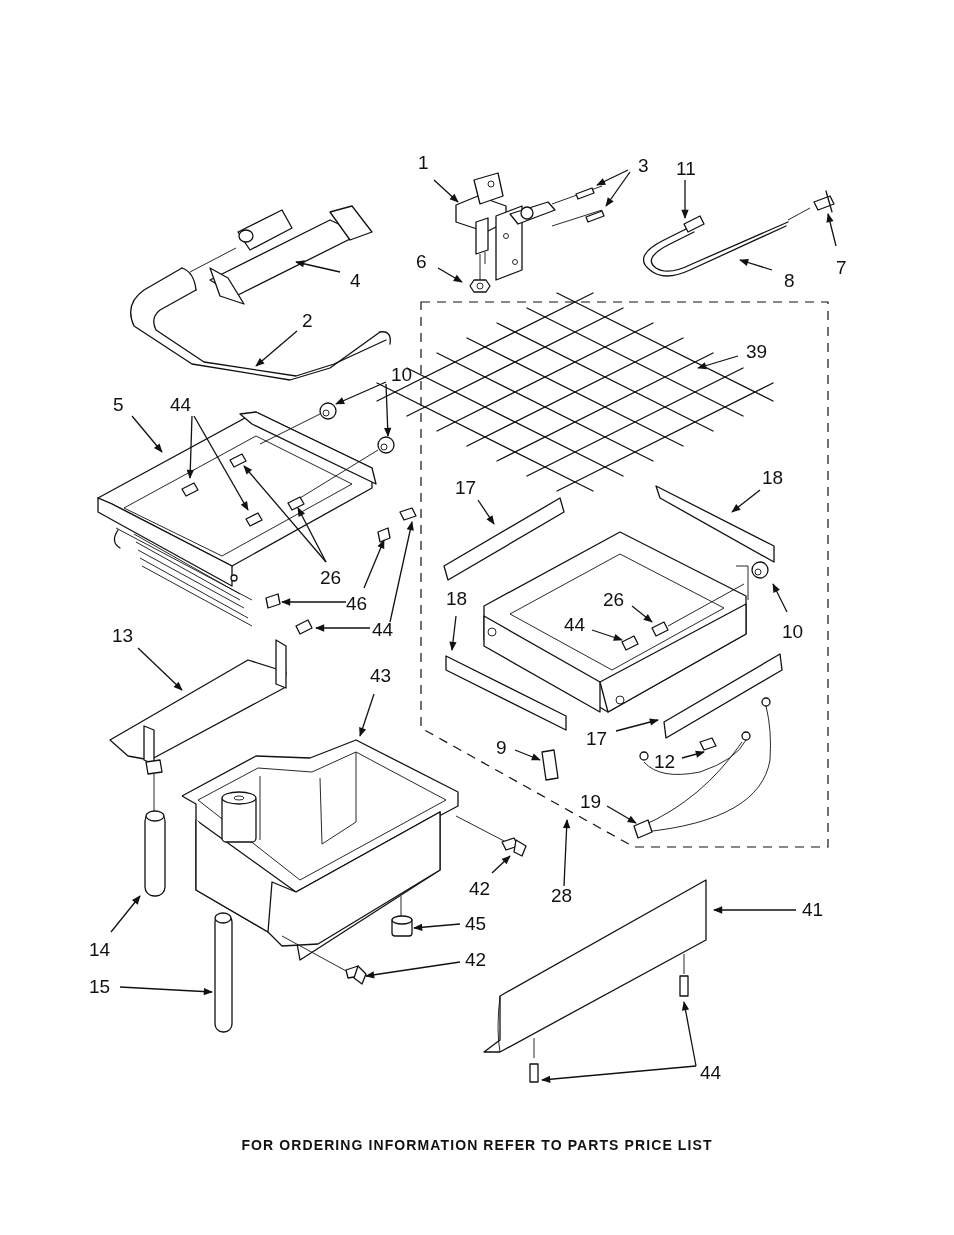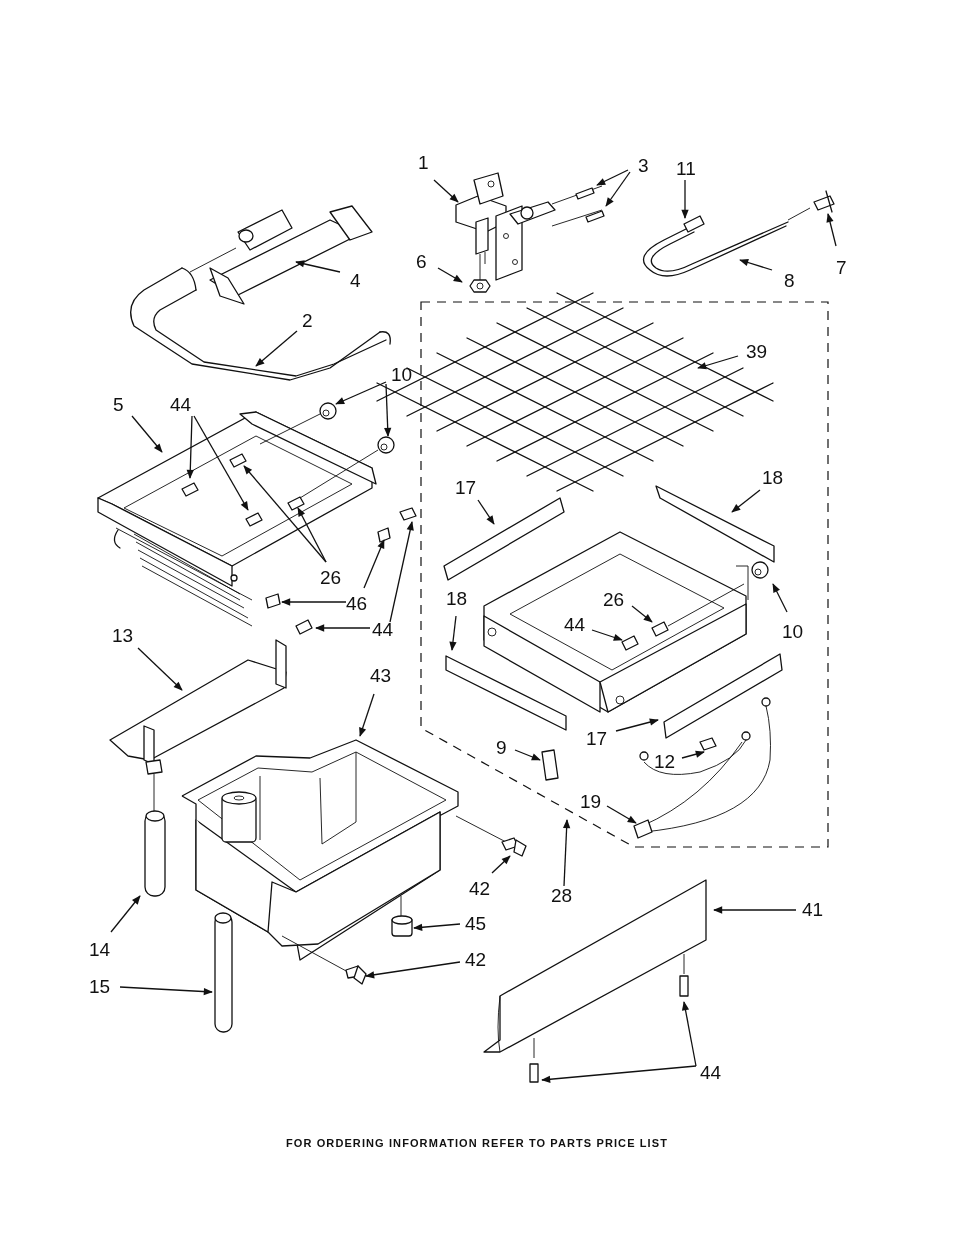--- a/index.html
+++ b/index.html
@@ -6,21 +6,21 @@
   body { width: 954px; height: 1235px; position: relative; overflow: hidden;
          font-family: "Liberation Sans", sans-serif; }
   #diagram { position: absolute; left: 0; top: 0; width: 954px; height: 1235px; }
   .ln { fill: none; stroke: #111; stroke-width: 1.3; stroke-linejoin: round; stroke-linecap: round; }
   .thin { fill: none; stroke: #111; stroke-width: 0.9; }
   .part { fill: #ffffff; stroke: #111; stroke-width: 1.3; stroke-linejoin: round; }
   .dash { fill: none; stroke: #111; stroke-width: 1.2; stroke-dasharray: 9 7; }
   .arrow { stroke: #111; stroke-width: 1.3; fill: none; }
   .callout { font-family: "Liberation Sans", sans-serif; font-size: 19px; fill: #111; }
   #footer { position: absolute; left: 0; width: 954px; top: 1137px; text-align: center;
-            font-family: "Liberation Sans", sans-serif; font-weight: bold; font-size: 11px;
+            font-family: "Liberation Sans", sans-serif; font-weight: bold; font-size: 14px;
             letter-spacing: 1.1px; color: #111; }
 </style>
 </head>
 <body>
 
 <svg id="diagram" viewBox="0 0 954 1235" xmlns="http://www.w3.org/2000/svg">
   <defs>
     <marker id="ah" viewBox="0 0 10 10" refX="9" refY="5" markerWidth="9" markerHeight="7" orient="auto-start-reverse">
       <path d="M0,1 L10,5 L0,9 z" fill="#111"></path>
     </marker>

